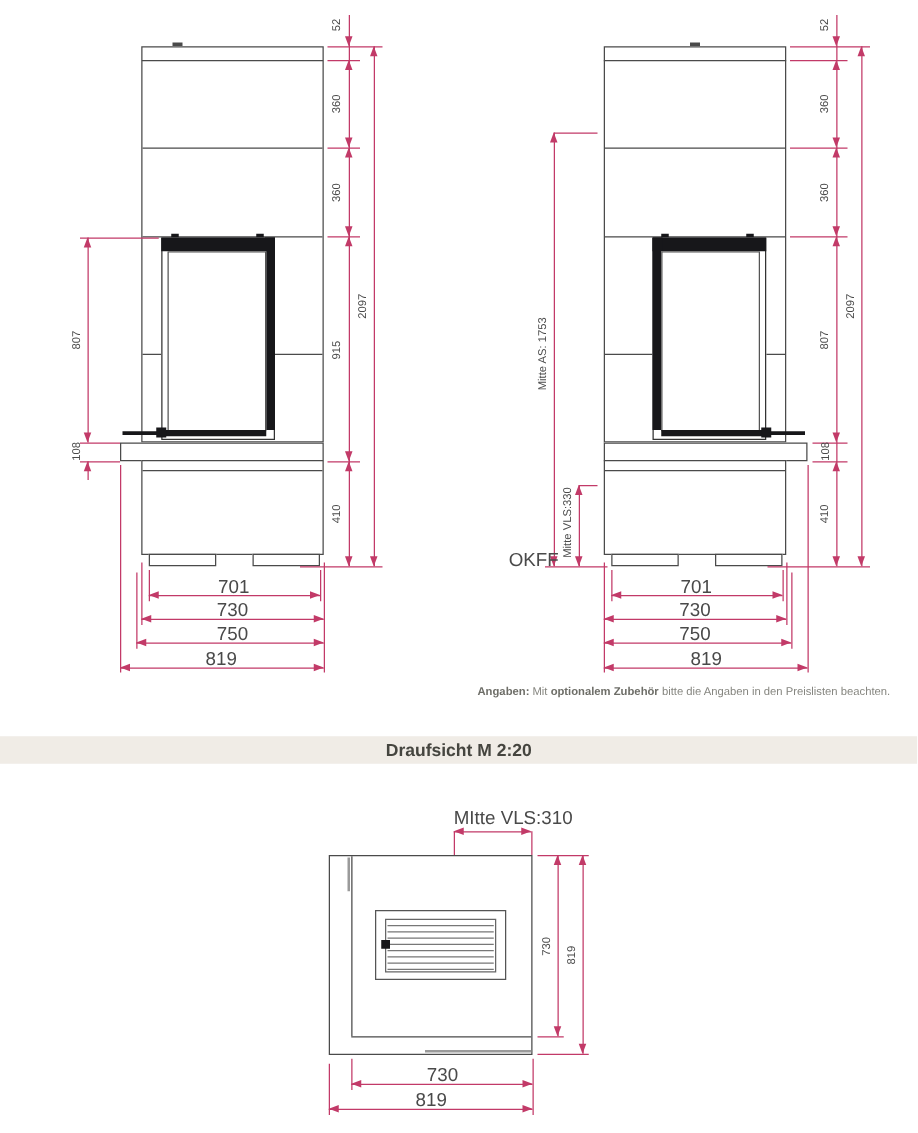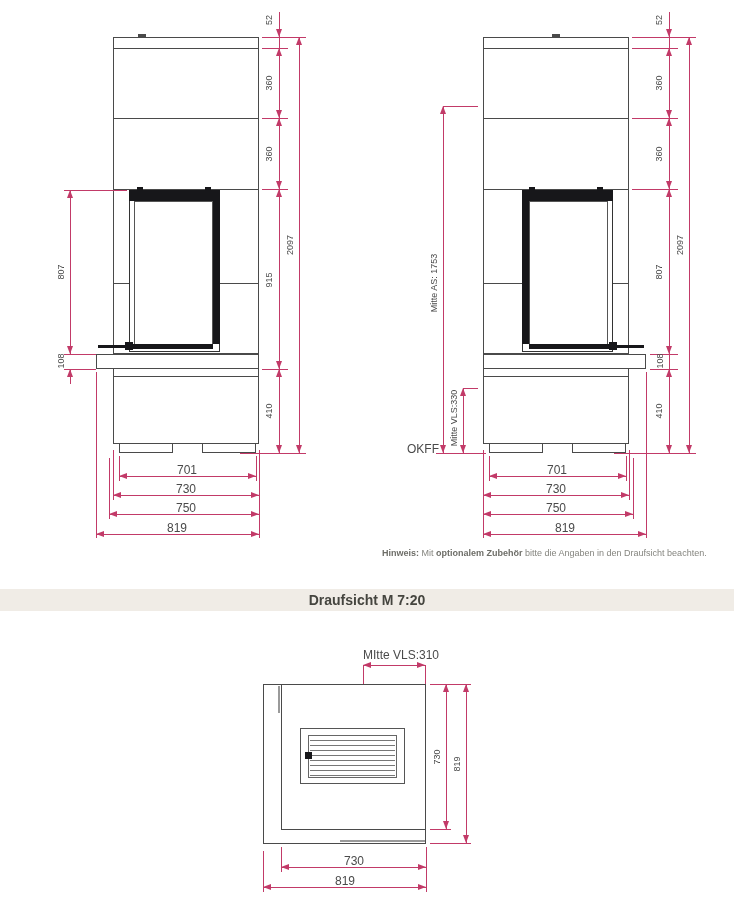--- a/index.html
+++ b/index.html
@@ -9,21 +9,21 @@
   .vl{width:1px;background:#c23a68}
   .dh{height:1px;background:#4a4a4a}
   .dv{width:1px;background:#4a4a4a}
   .bx{border:1px solid #4a4a4a;background:#fff;box-sizing:border-box}
   .bk{background:#17171a}
   .gy{background:#9a9a9a}
   .au{width:0;height:0;border:3px solid transparent;border-top:none;border-bottom:8px solid #c23a68}
   .ad{width:0;height:0;border:3px solid transparent;border-bottom:none;border-top:8px solid #c23a68}
   .al{width:0;height:0;border:3px solid transparent;border-left:none;border-right:8px solid #c23a68}
   .ar{width:0;height:0;border:3px solid transparent;border-right:none;border-left:8px solid #c23a68}
-  .lb{position:absolute;font-size:12px;line-height:10px;color:#4a4a4a;white-space:nowrap}
+  .lb{position:absolute;font-size:15px;line-height:10px;color:#4a4a4a;white-space:nowrap}
   .ct{text-align:center}
   .vb{position:absolute;font-size:9px;line-height:10px;color:#4a4a4a;white-space:nowrap;text-align:center;transform:rotate(-90deg)}
   .note{position:absolute;font-size:9px;line-height:16px;color:#85857f}
   .note b{color:#6e6e68}
   .note p{margin:0}
   .band{position:absolute;left:0;width:734px;background:#f0ece6}
   .title{display:block;width:100%;font-size:14px;font-weight:bold;color:#45453f;text-align:center}
 </style>
 </head>
 <body>
@@ -196,25 +196,25 @@
     <i class="al" style="left:483px;top:511px"></i>
     <i class="ar" style="left:625px;top:511px"></i>
     <span class="lb ct" style="left:541px;top:503px;width:30px">750</span>
     <i class="hl" style="left:483px;top:534px;width:163px"></i>
     <i class="al" style="left:483px;top:531px"></i>
     <i class="ar" style="left:638px;top:531px"></i>
     <span class="lb ct" style="left:550px;top:523px;width:30px">819</span>
   </section>
 
   <div class="note" style="left:382px;top:545px">
-    <p><b>Hinweis:</b><span> Mit </span><b>optionalem Zubehör</b><span> bitte die Angaben in den Draufsicht beachten.</span></p>
+    <p><b>Angaben:</b><span> Mit </span><b>optionalem Zubehör</b><span> bitte die Angaben in den Preislisten beachten.</span></p>
   </div>
 
   <div class="band" style="top:589px;height:22px;line-height:22px">
-    <span class="title">Draufsicht M 7:20</span>
+    <span class="title">Draufsicht M 2:20</span>
   </div>
 
   <section>
     <i class="bx" style="left:263px;top:684px;width:163px;height:160px"></i>
     <i class="dv" style="left:281px;top:685px;height:144px"></i>
     <i class="dh" style="left:281px;top:829px;width:144px"></i>
     <i class="gy" style="left:278px;top:686px;width:2px;height:27px"></i>
     <i class="gy" style="left:340px;top:840px;width:85px;height:2px"></i>
     <i class="bx" style="left:300px;top:728px;width:105px;height:56px;border-color:#555"></i>
     <i class="bx" style="left:308px;top:735px;width:89px;height:43px;border-color:#666"></i>

